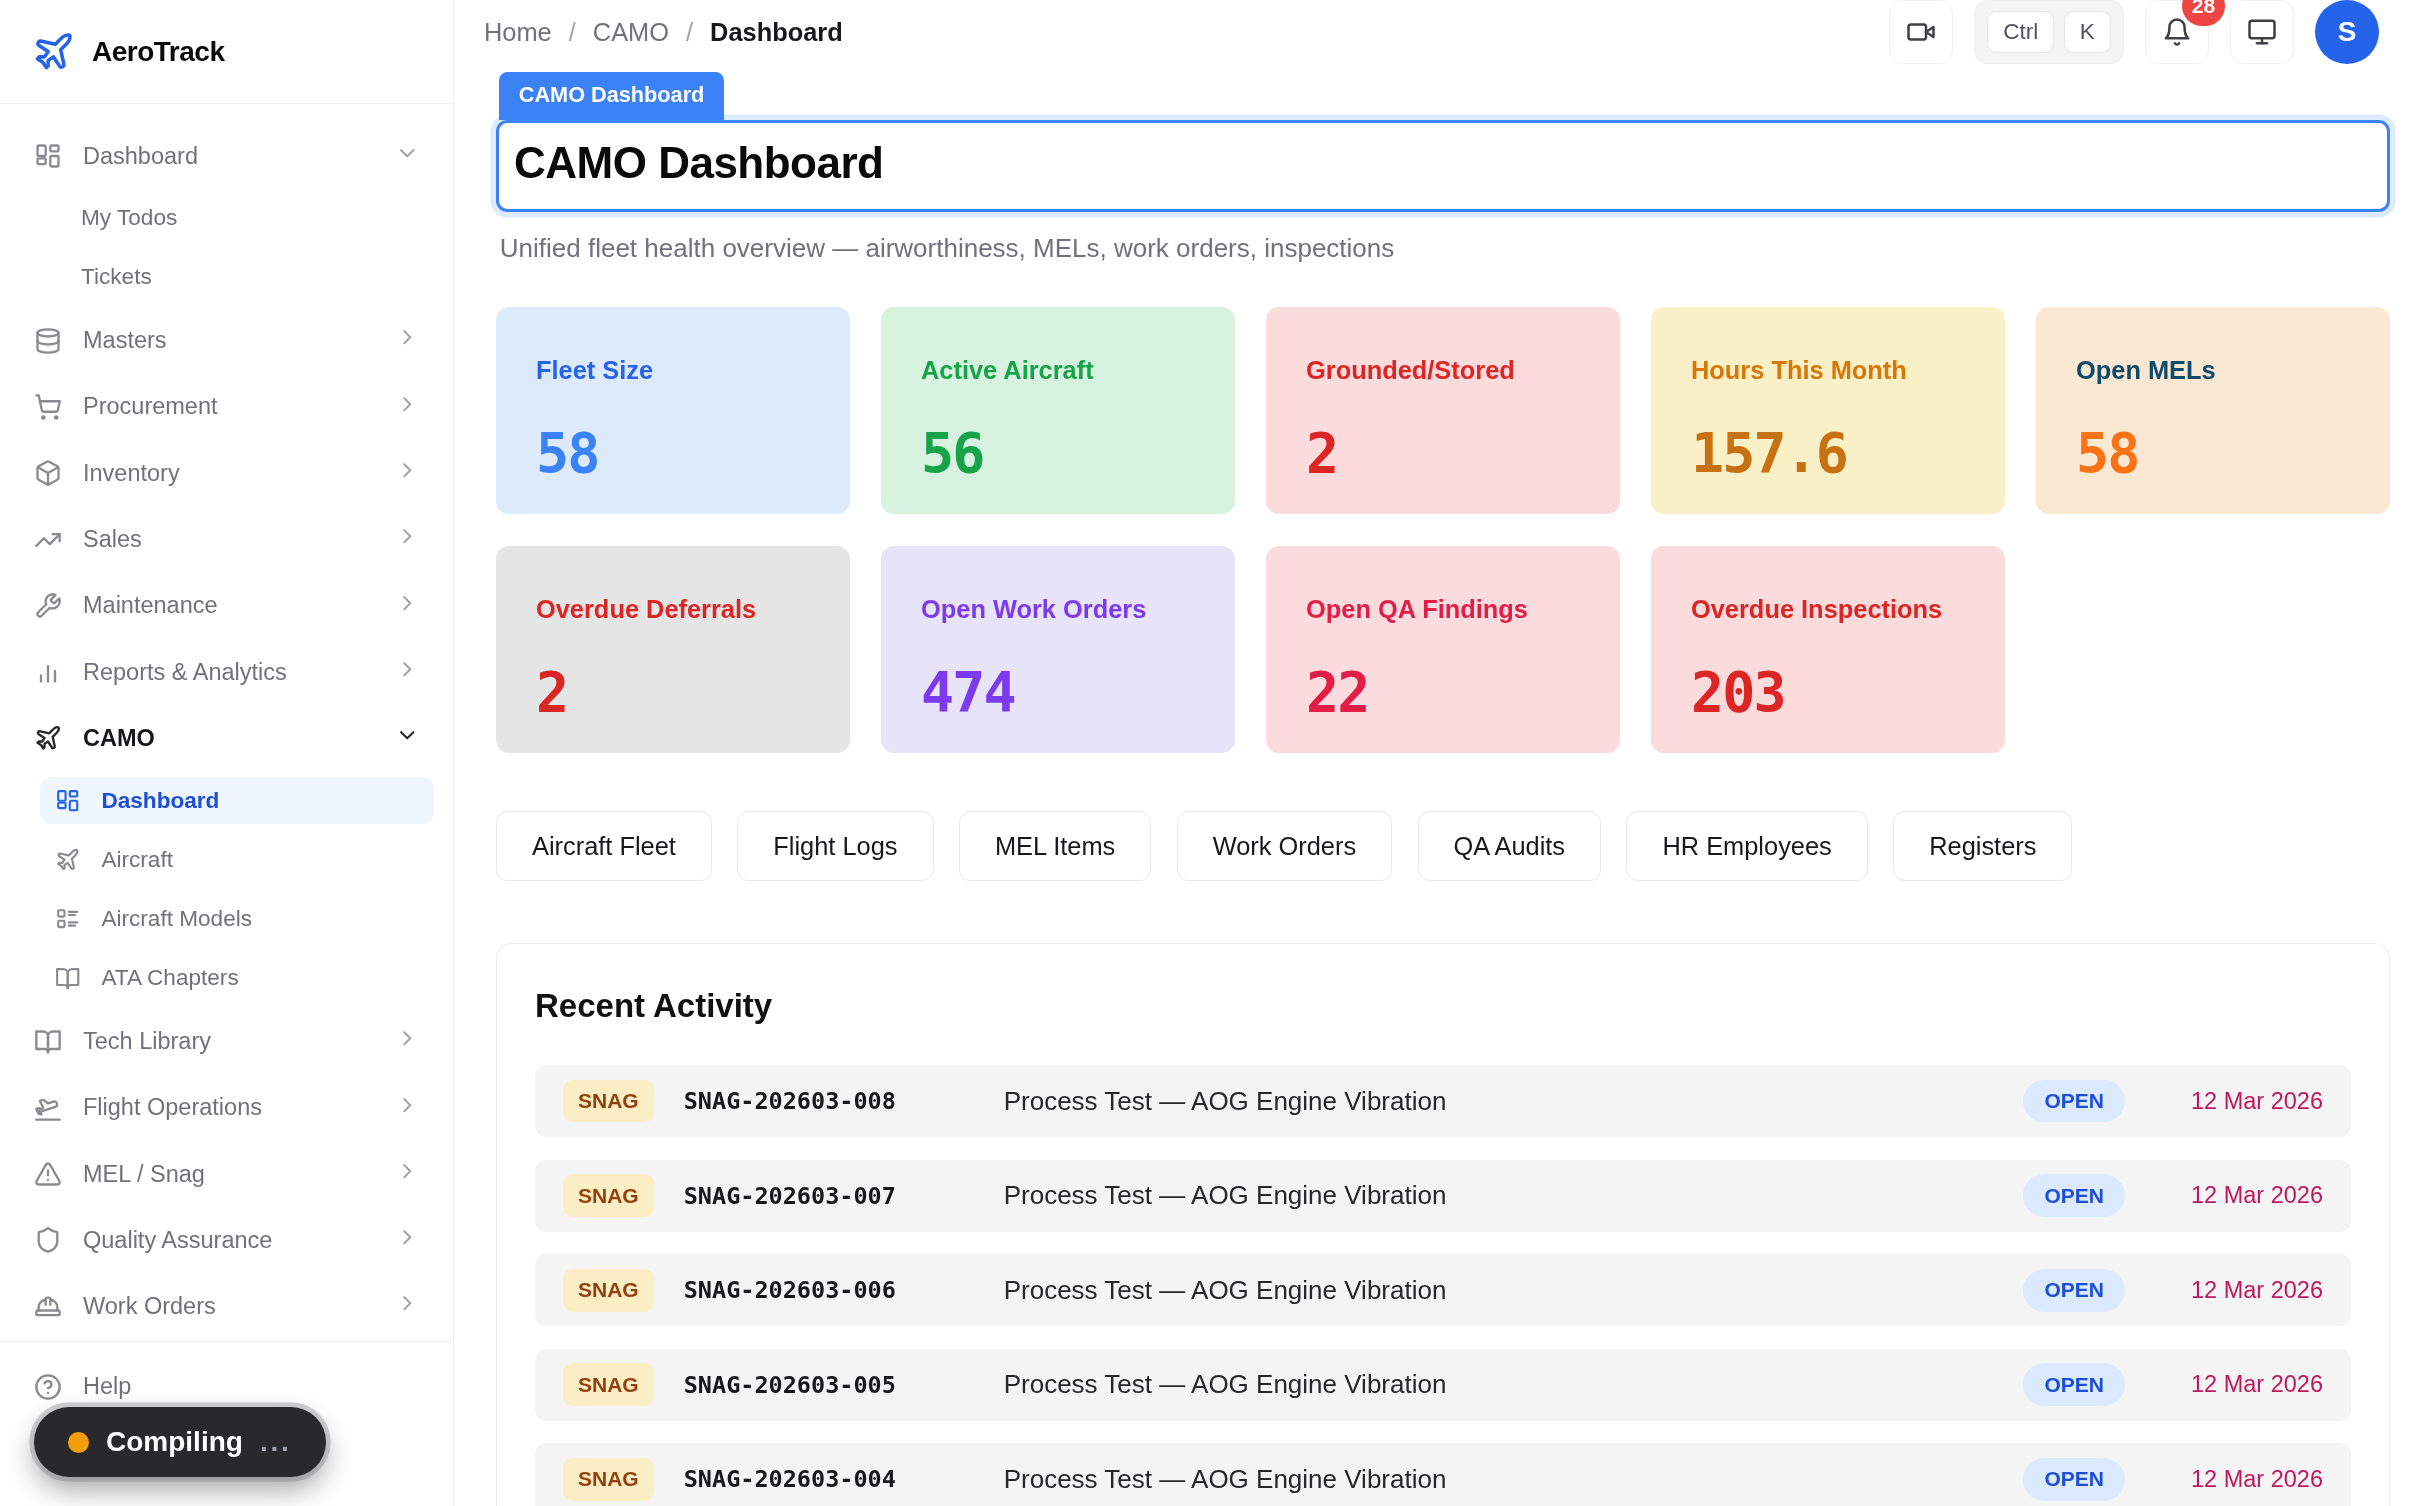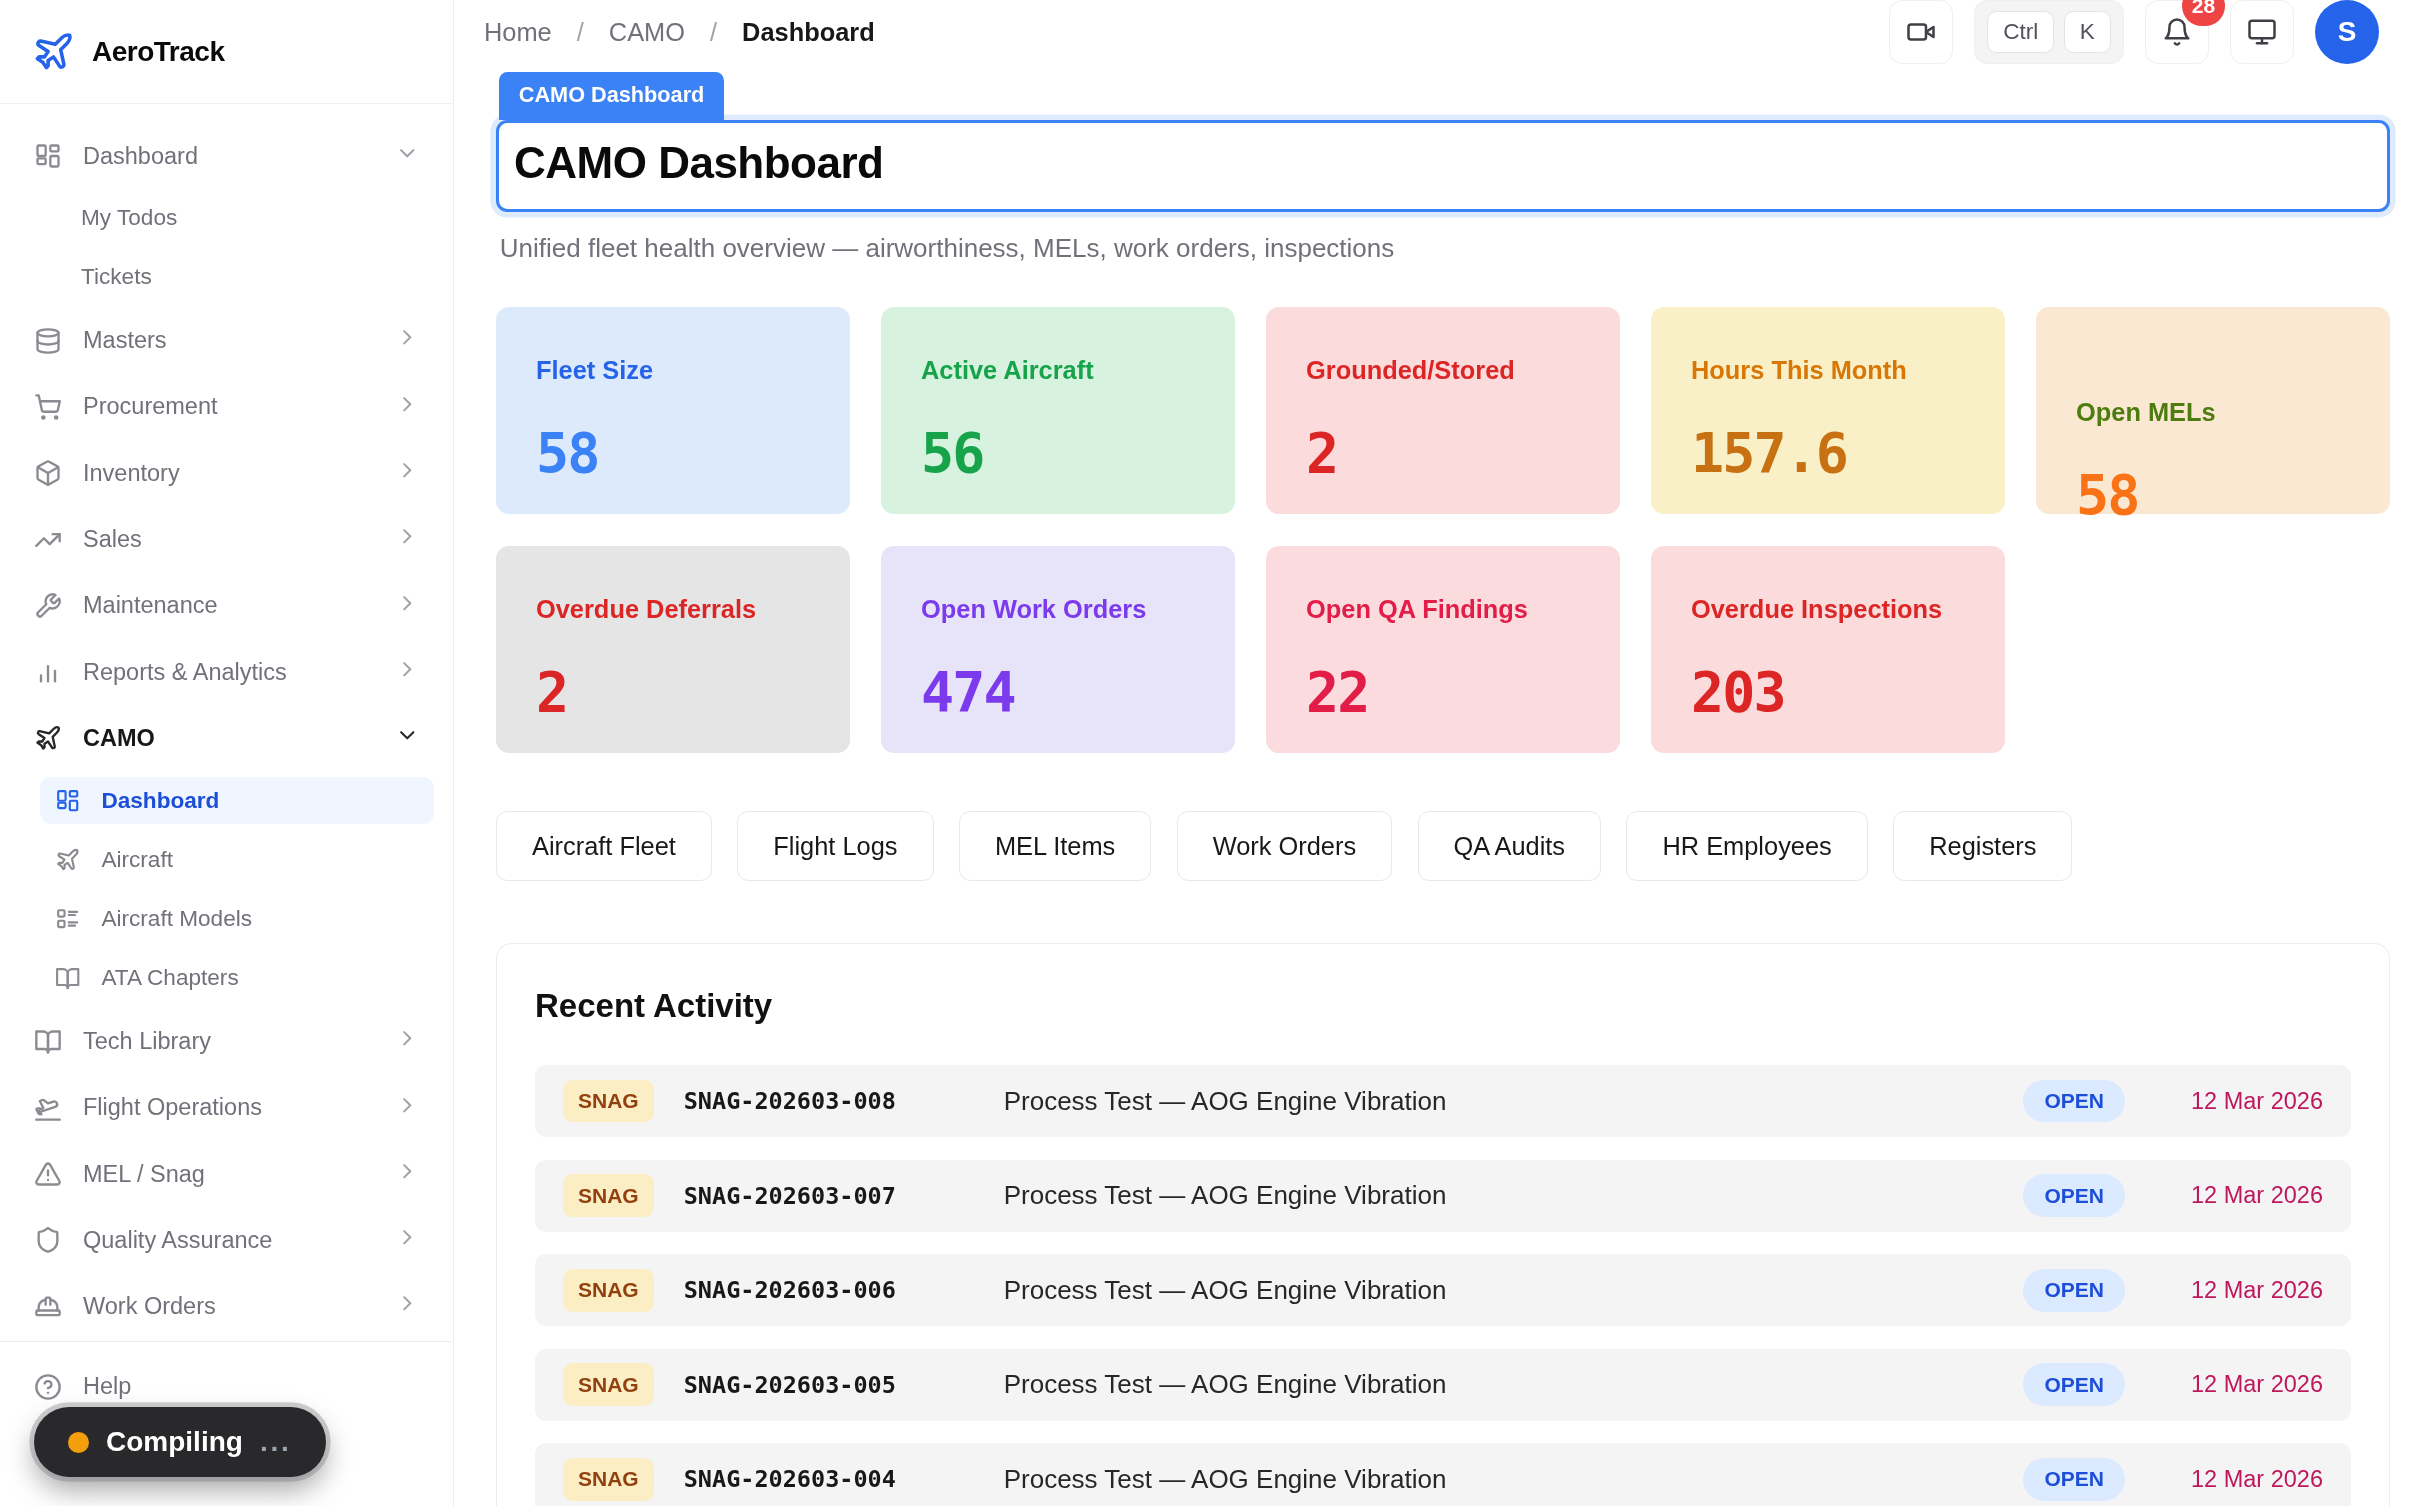--- a/index.html
+++ b/index.html
@@ -37,21 +37,21 @@
     display:flex; align-items:center; gap:17px; padding:0 34px;
     background:#29292C; border-radius:45px;
     box-shadow:0 0 0 4.7px rgba(120,120,125,0.35), 0 13px 28px rgba(0,0,0,0.35); }
   .toast .dot { width:21px; height:21px; border-radius:50%; background:#F59E0B; }
   .toast .t-label { color:#FFFFFF; font-size:28px; font-weight:700; }
   .toast .t-dots { color:#9CA3AF; font-size:28px; font-weight:700; letter-spacing:2.8px; }
 
   
   .main { flex:1; display:flex; flex-direction:column; }
   .topbar { height:105px; display:flex; align-items:center; padding:0 32px 0 30px; }
-  .crumbs { display:flex; align-items:center; gap:25px; font-size:25.4px; color:#71717A; }
+  .crumbs { display:flex; align-items:center; gap:17px; font-size:25.4px; color:#71717A; }
   .crumbs .sep { color:#A1A1AA; }
   .crumbs .current { color:#18181B; font-weight:700; }
   .top-actions { margin-left:auto; display:flex; align-items:center; gap:21px; }
   .icon-btn { position:relative; width:64px; height:64px; border:1.9px solid #F0F0F2;
     border-radius:13px; background:#fff; display:flex; align-items:center; justify-content:center;
     cursor:pointer; }
   .icon-btn svg { width:30px; height:30px; color:#3F3F46; }
   .kbd-group { height:64px; display:flex; align-items:center; gap:9.4px; padding:0 12.2px;
     background:#F4F4F5; border:1.9px solid #EFEFF1; border-radius:13px; cursor:pointer; }
   .kbd { background:#fff; border:1.9px solid #E4E4E7; border-radius:9.4px; padding:6.6px 15px;
@@ -370,21 +370,21 @@
         </div>
         <div class="stat-card" style="background: rgb(251, 219, 219);">
           <div class="stat-label" style="color: rgb(220, 38, 38);">Grounded/Stored</div>
           <div class="stat-value" style="color: rgb(220, 38, 38);">2</div>
         </div>
         <div class="stat-card" style="background: rgb(250, 240, 200);">
           <div class="stat-label" style="color: rgb(217, 119, 6);">Hours This Month</div>
           <div class="stat-value" style="color: rgb(199, 113, 18);">157.6</div>
         </div>
         <div class="stat-card" style="background: rgb(251, 232, 211);">
-          <div class="stat-label" style="color: #4d7c0f; margin-top: 42px;">Open MELs</div>
+          <div class="stat-label" style="color: #0c4a6e;">Open MELs</div>
           <div class="stat-value" style="color: rgb(249, 115, 22);">58</div>
         </div>
         <div class="stat-card" style="background: #e5e5e5;">
           <div class="stat-label" style="color: rgb(220, 38, 38);">Overdue Deferrals</div>
           <div class="stat-value" style="color: rgb(220, 38, 38);">2</div>
         </div>
         <div class="stat-card" style="background: rgb(231, 227, 248);">
           <div class="stat-label" style="color: rgb(124, 58, 237);">Open Work Orders</div>
           <div class="stat-value" style="color: rgb(124, 58, 237);">474</div>
         </div>

